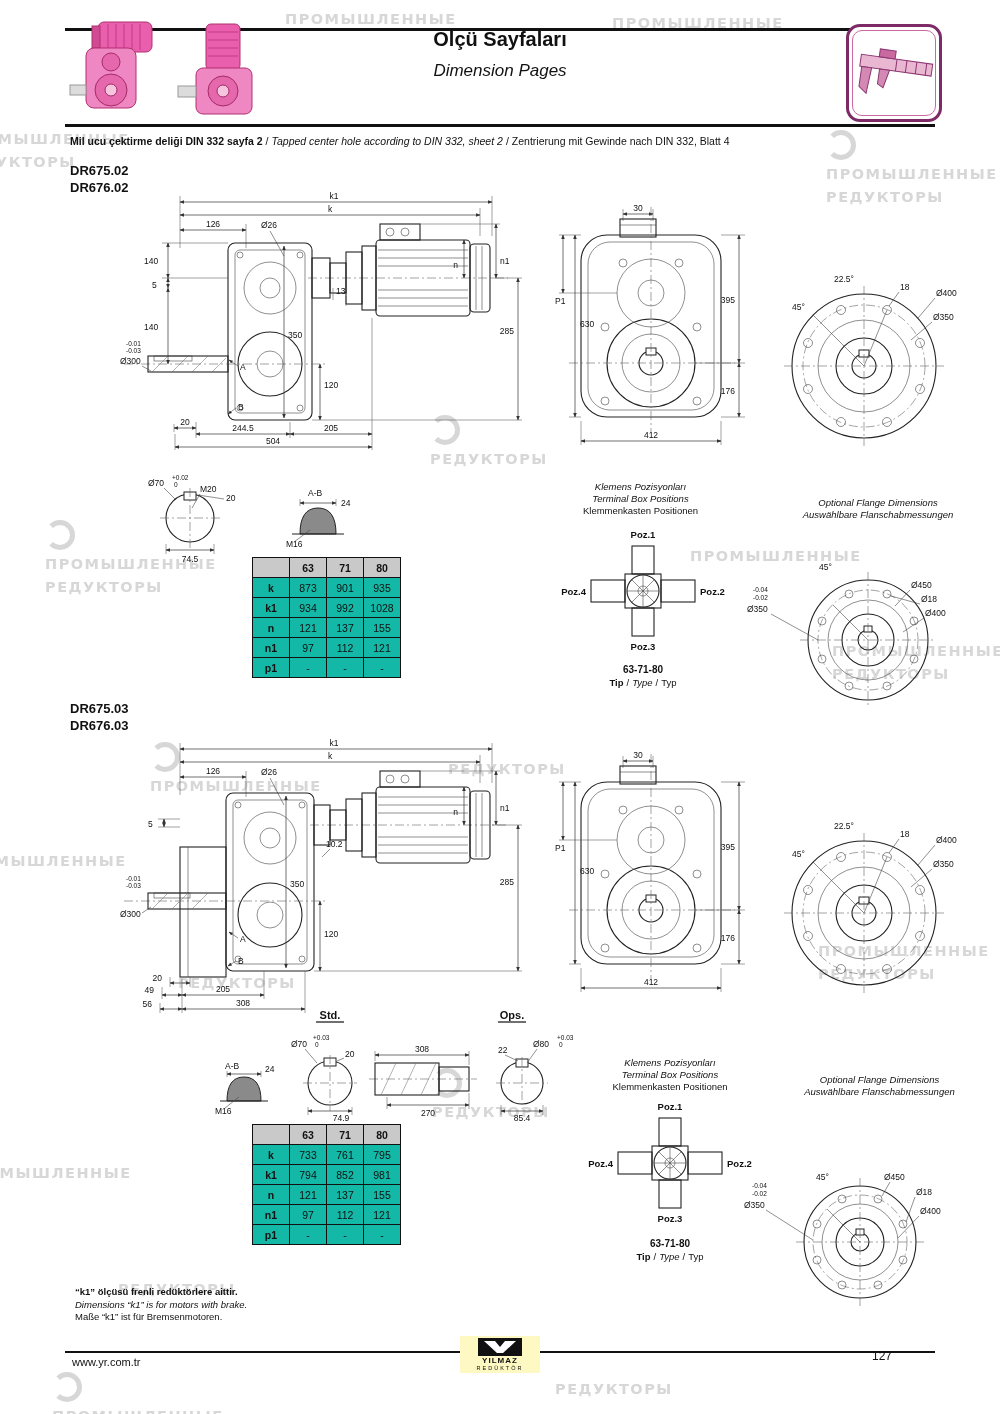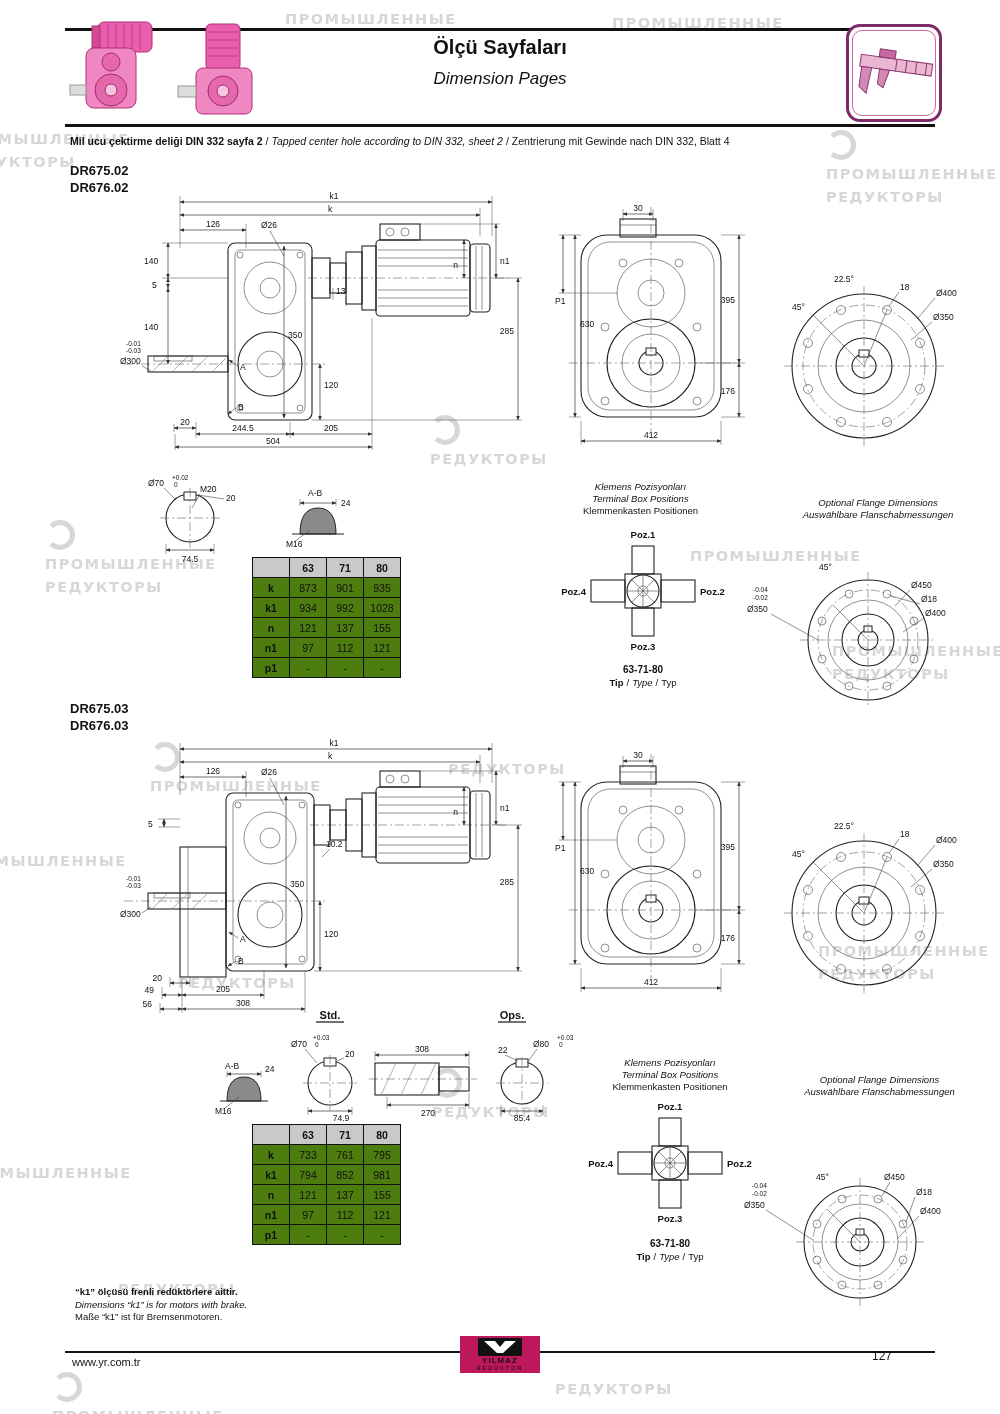--- a/index.html
+++ b/index.html
@@ -19,21 +19,21 @@
   .thin { fill:none; stroke:#444; stroke-width:0.6; }
   .ext  { stroke:#555; stroke-width:0.55; }
   .cl   { fill:none; stroke:#666; stroke-width:0.6; stroke-dasharray:9 3 2 3; }
   .hatch{ stroke:#666; stroke-width:0.5; }
   .dim-line { fill:none; stroke:#333; stroke-width:0.7; marker-start:url(#ar); marker-end:url(#ar); }
   .dt  { font-size:8.5px; }
   .dts { font-size:6.5px; }
   .dtb { font-size:9.5px; font-weight:bold; }
   .stdt{ font-size:11px; font-weight:bold; }
   .domefill { fill:#8a8a8a; stroke:#222; stroke-width:1; }
-  .dim-table { border-collapse:collapse; background:#4d7c0f; font-size:10.5px; }
+  .dim-table { border-collapse:collapse; background:#14b8a6; font-size:10.5px; }
   .dim-table th, .dim-table td { border:1px solid #111; width:37px; height:20px; text-align:center;
                                  vertical-align:middle; padding:0; }
   .dim-table thead th { background:#c9c9c9; }
   .dim-table td.rl { font-weight:bold; }
   .sep { margin:0 3px; }
   .b { font-weight:bold; } .i { font-style:italic; }
 </style>
 </head>
 <body>
 
@@ -89,21 +89,21 @@
       <line x1="38" y1="12" x2="68" y2="12" stroke="#c23b84"></line>
       <line x1="38" y1="20" x2="68" y2="20" stroke="#c23b84"></line>
       <line x1="38" y1="28" x2="68" y2="28" stroke="#c23b84"></line>
       <line x1="38" y1="36" x2="68" y2="36" stroke="#c23b84"></line>
       <rect x="26" y="48" width="56" height="46" rx="7" fill="#ef87c3" stroke="#b1306f"></rect>
       <circle cx="53" cy="71" r="15" fill="#e468ab" stroke="#a42a68"></circle>
       <circle cx="53" cy="71" r="6" fill="#f7c4de" stroke="#a42a68"></circle>
       <rect x="8" y="66" width="18" height="11" fill="#dcdcdc" stroke="#999"></rect>
     </svg>
 
-    <div class="abs" style="left:340px;top:36px;width:320px;text-align:center;">
+    <div class="abs" style="left:340px;top:28px;width:320px;text-align:center;">
       <div style="font-size:20px;font-weight:bold;">Ölçü Sayfaları</div>
       <div style="font-size:17px;font-style:italic;margin-top:10px;">Dimension Pages</div>
     </div>
 
     <div class="abs" style="left:846px;top:24px;width:96px;height:98px;border:3px solid #7d2a66;border-radius:14px;background:#fff;">
       <div style="position:absolute;inset:3px;border:1px solid #c9699f;border-radius:10px;"></div>
       <svg style="position:absolute;left:0;top:2px;" width="90" height="90" viewBox="0 0 90 90">
         <g transform="rotate(8 45 45)">
           <rect x="10" y="30" width="72" height="12" fill="#e9b7d2" stroke="#8c3570"></rect>
           <line x1="46" y1="30" x2="46" y2="42" stroke="#8c3570"></line>
@@ -764,21 +764,21 @@
     </svg>
 
     <div class="abs" style="left:75px;top:1286px;font-size:9.5px;line-height:12.5px;">
       <div class="b">“k1” ölçüsü frenli redüktörlere aittir.</div>
       <div class="i">Dimensions “k1” is for motors with brake.</div>
       <div>Maße “k1” ist für Bremsenmotoren.</div>
     </div>
 
     <div class="abs" style="left:65px;top:1351px;width:870px;height:2px;background:#111;"></div>
     <div class="abs" style="left:72px;top:1356px;font-size:11px;">www.yr.com.tr</div>
-    <div class="abs" style="left:460px;top:1336px;width:80px;text-align:center;background:#be185d;padding:2px 0;">
+    <div class="abs" style="left:460px;top:1336px;width:80px;text-align:center;background:#fef9c3;padding:2px 0;">
       <svg style="margin:0 auto;" width="44" height="18" viewBox="0 0 44 18">
         <rect width="44" height="18" fill="#111"></rect>
         <path d="M6,3 L17,3 L22,9 L27,3 L38,3 L25,15 L19,15 Z" fill="#fff"></path>
       </svg>
       <div style="font-size:8px;font-weight:bold;letter-spacing:1px;">YILMAZ</div>
       <div style="font-size:5.5px;letter-spacing:2px;">REDÜKTÖR</div>
     </div>
     <div class="abs" style="left:872px;top:1349px;font-size:12px;">127</div>
 
   </div>

